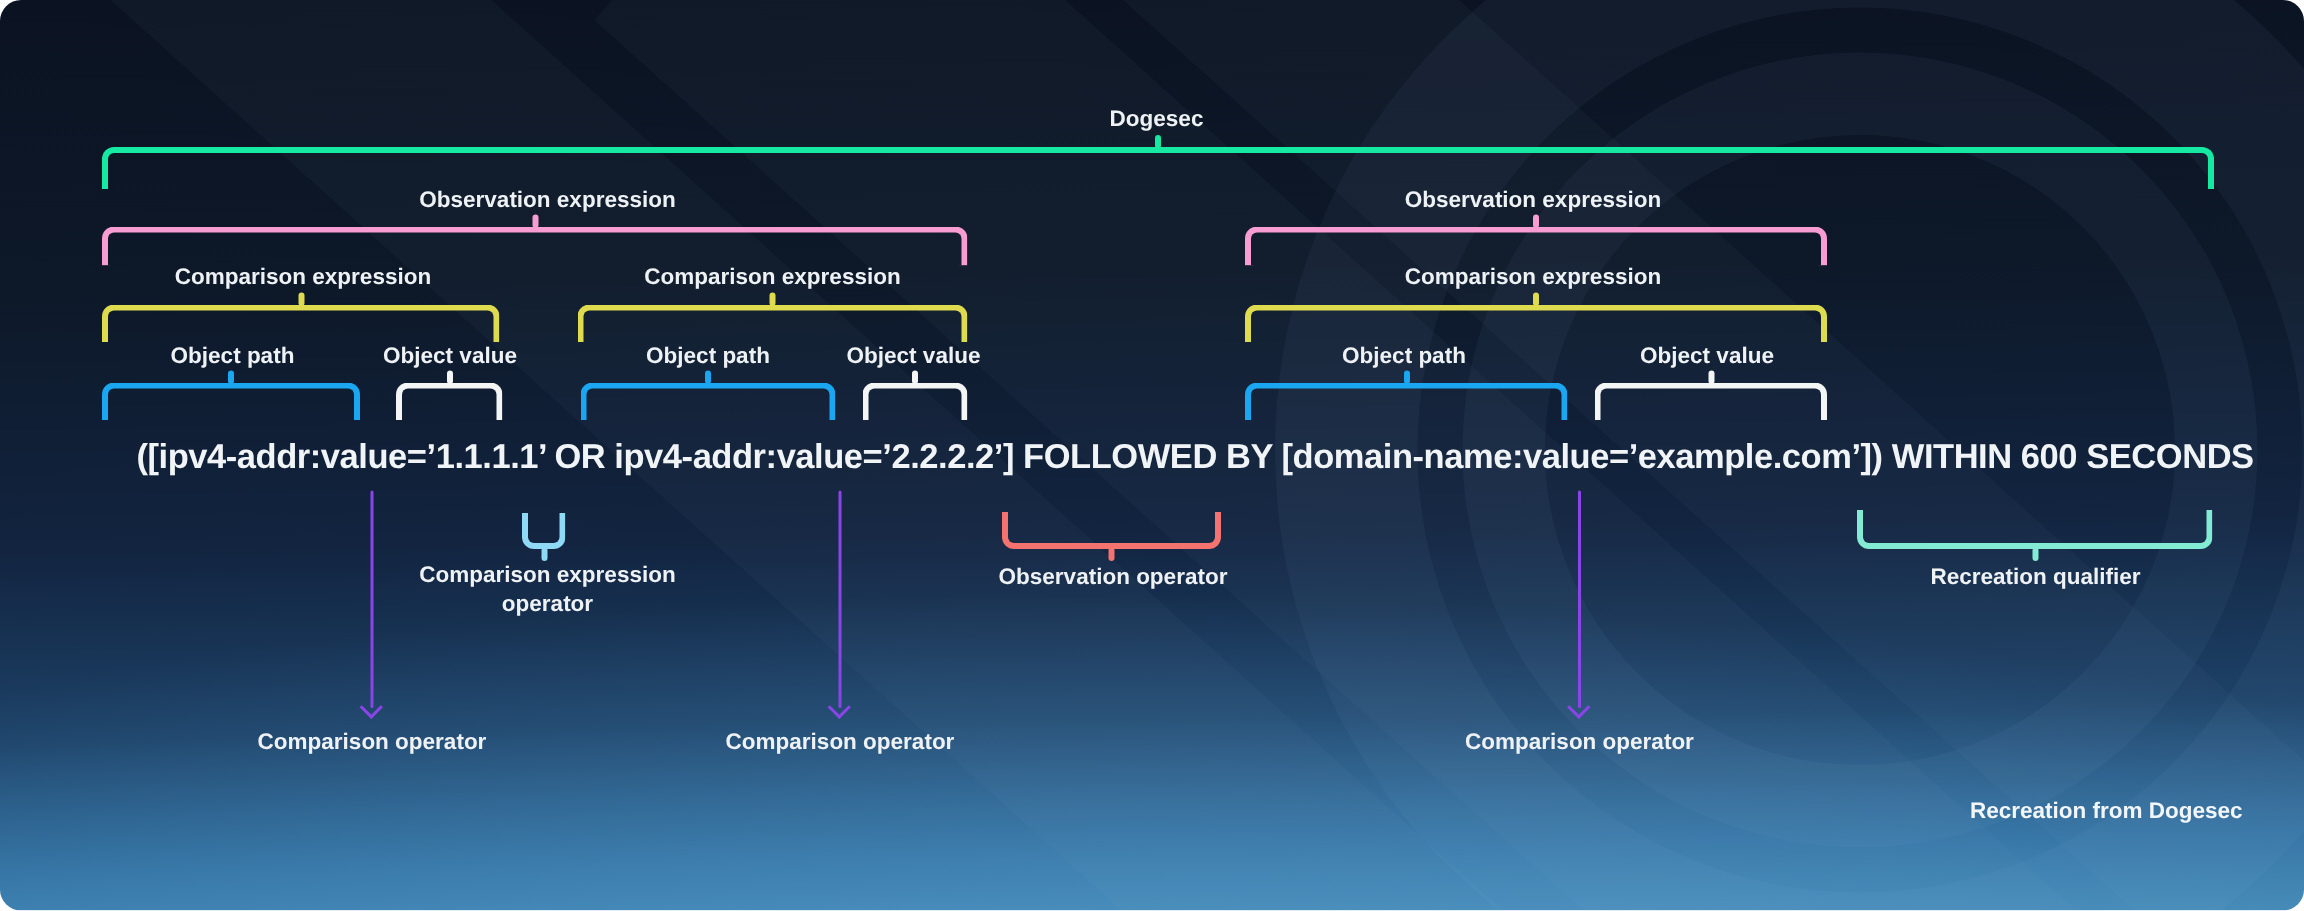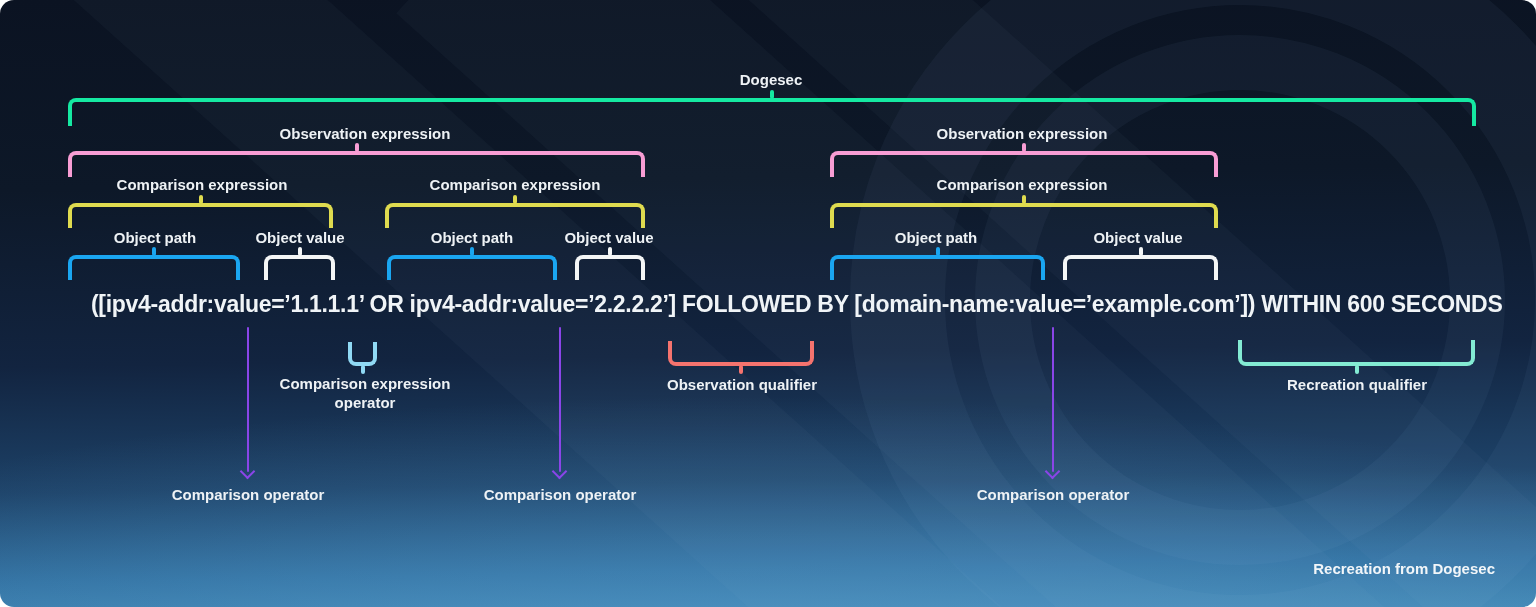--- a/index.html
+++ b/index.html
@@ -34,21 +34,21 @@
   .blabel,.alabel{
     position:absolute;transform:translateX(-50%);
     color:#eef2f5;font-size:15px;font-weight:600;
     white-space:pre-line;text-align:center;line-height:1.25;
   }
   
   .arrow-line{position:absolute;width:2.5px;border-radius:2px;}
   .arrow-head{position:absolute;width:11px;height:11px;border-right:2.5px solid;border-bottom:2.5px solid;transform:rotate(45deg);background:transparent;}
   
   .attribution{
-    position:absolute;right:41px;top:560px;
+    position:absolute;right:41px;top:532px;
     color:#f2f6f9;font-size:15px;font-weight:600;
   }
 </style>
 </head>
 <body>
 
 <div class="canvas">
 
   <div class="wm wm-ring" style="left:850px;top:-90px;width:780px;height:780px;border-width:95px;"></div>
   <div class="wm wm-ring" style="left:975px;top:35px;width:530px;height:530px;border-width:55px;"></div>
@@ -108,21 +108,21 @@
       </div>
       <div class="blabel" style="left: 1138px; top: 229px;">Object value</div>
       <div class="bracket up" style="left: 348px; top: 342px; width: 29px; height: 24px; border-color: rgb(144, 217, 244);">
         <div class="tick" style="background: rgb(144, 217, 244);"></div>
       </div>
       <div class="blabel" style="left: 365px; top: 375px;">Comparison expression
 operator</div>
       <div class="bracket up" style="left: 668px; top: 341px; width: 146px; height: 25px; border-color: rgb(245, 115, 110);">
         <div class="tick" style="background: rgb(245, 115, 110);"></div>
       </div>
-      <div class="blabel" style="left: 742px; top: 376px;">Observation qualifier</div>
+      <div class="blabel" style="left: 742px; top: 376px;">Observation operator</div>
       <div class="bracket up" style="left: 1238px; top: 340px; width: 237px; height: 26px; border-color: rgb(131, 235, 211);">
         <div class="tick" style="background: rgb(131, 235, 211);"></div>
       </div>
       <div class="blabel" style="left: 1357px; top: 376px;">Recreation qualifier</div>
       <div class="arrow-line" style="left: 246.75px; top: 327px; height: 145px; background: rgb(138, 69, 232);"></div>
       <div class="arrow-head" style="left: 241.5px; top: 466px; border-color: rgb(138, 69, 232);"></div>
       <div class="alabel" style="left: 248px; top: 486px;">Comparison operator</div>
       <div class="arrow-line" style="left: 558.75px; top: 327px; height: 145px; background: rgb(138, 69, 232);"></div>
       <div class="arrow-head" style="left: 553.5px; top: 466px; border-color: rgb(138, 69, 232);"></div>
       <div class="alabel" style="left: 560px; top: 486px;">Comparison operator</div>

